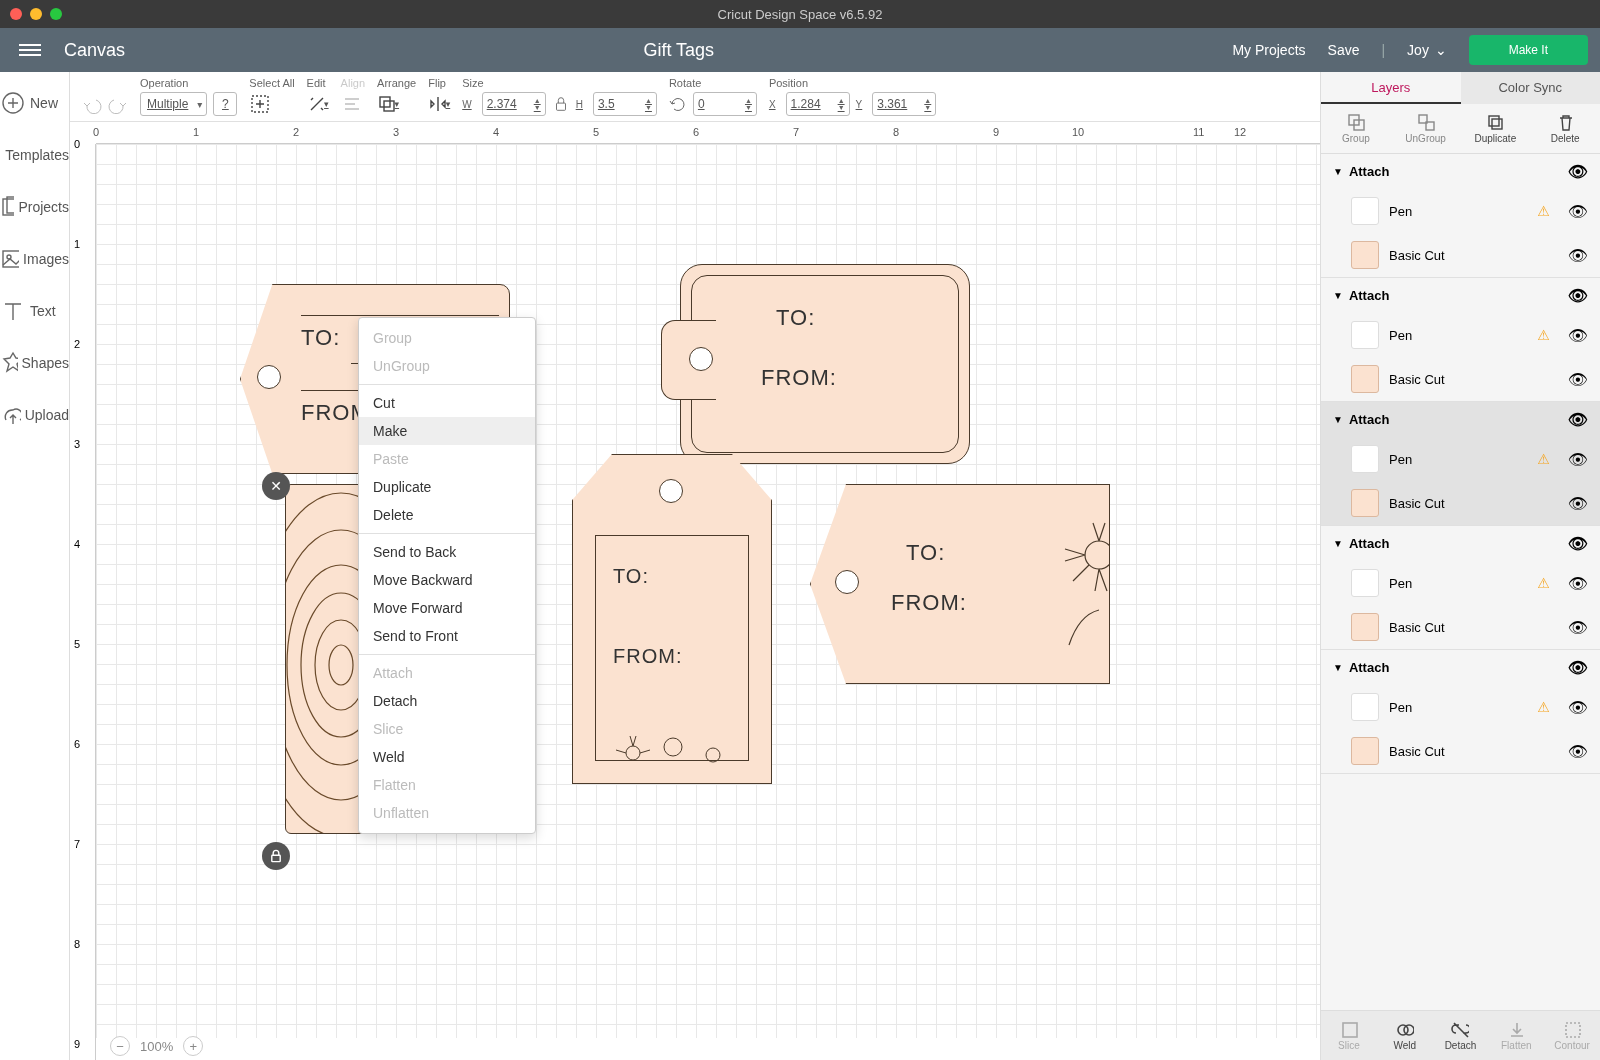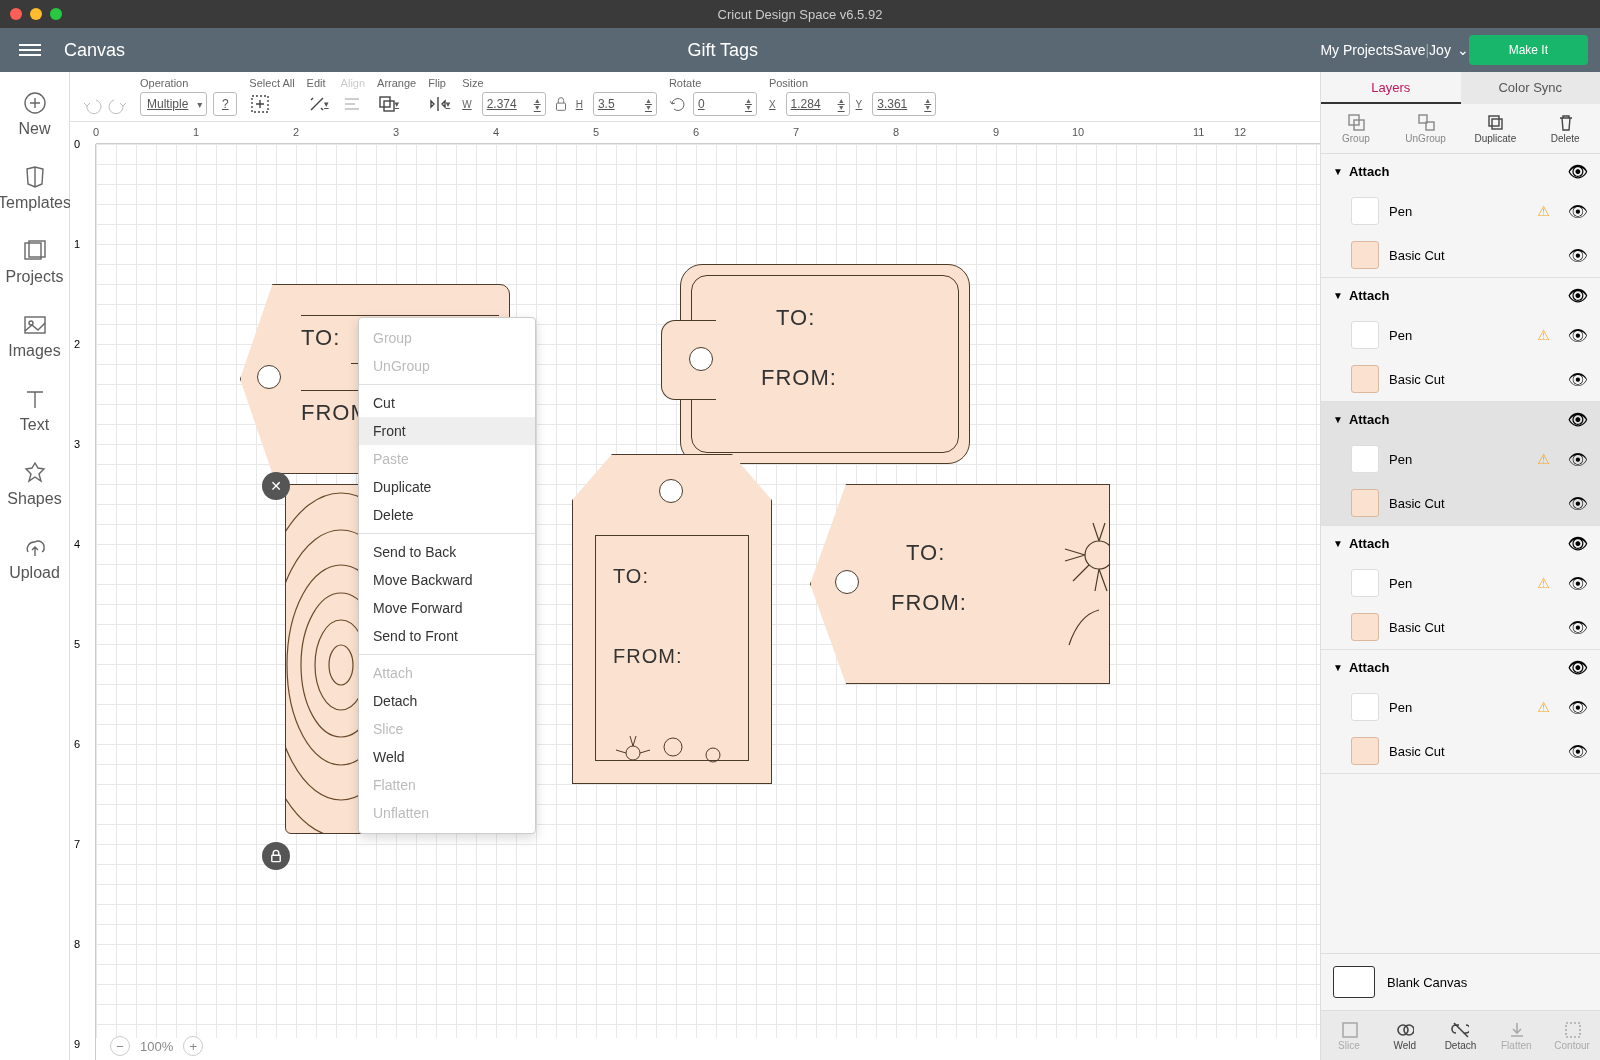--- a/index.html
+++ b/index.html
@@ -7,27 +7,27 @@
 .titlebar { height: 28px; background: #3a3a3a; display: flex; align-items: center; padding: 0 10px; position: relative; }
 .traffic { display: flex; gap: 8px; }
 .dot { width: 12px; height: 12px; border-radius: 50%; }
 .dot.red { background: #ff5f57; } .dot.yellow { background: #febc2e; } .dot.green { background: #28c840; }
 .titlebar-title { position: absolute; left: 50%; transform: translateX(-50%); color: #ccc; font-size: 13px; }
 .headerbar { height: 44px; background: #5a6873; display: flex; align-items: center; color: #fff; font-size: 16px; }
 .hamburger { width: 60px; display: flex; justify-content: center; cursor: pointer; }
 .ham-icon div { width: 22px; height: 2px; background: #fff; margin: 3px 0; }
 .canvas-label { font-size: 18px; font-weight: 300; padding-left: 4px; }
 .project-title { flex: 1; text-align: center; font-weight: 300; font-size: 18px; }
-.header-right { display: flex; align-items: center; padding-right: 12px; font-size: 14px; }
+.header-right { display: flex; align-items: center; gap: 22px; padding-right: 12px; font-size: 14px; }
 .header-sep { color: #9aa; }
 .machine-sel { display: flex; align-items: center; gap: 6px; cursor: pointer; }
 .make-it { background: #18b66a; color: #fff; border: none; border-radius: 4px; padding: 8px 40px; font-size: 12px; cursor: pointer; }
 .main { display: flex; height: calc(100% - 72px); }
 .leftbar { width: 70px; background: #fff; border-right: 1px solid #ddd; display: flex; flex-direction: column; align-items: center; padding-top: 10px; gap: 10px; }
-.left-item { display: flex; flex-direction: column; align-items: center; gap: 4px; cursor: pointer; color: #555; font-size: 16px; padding: 8px 0; width: 100%; }
+.left-item { display: flex; flex-direction: row; align-items: center; gap: 4px; cursor: pointer; color: #555; font-size: 14px; padding: 8px 0; width: 100%; }
 .left-item svg { width: 26px; height: 26px; stroke: #666; fill: none; stroke-width: 1.4; }
 .center { flex: 1; display: flex; flex-direction: column; background: #fff; position: relative; }
 .toolbar { height: 50px; border-bottom: 1px solid #e0e0e0; display: flex; align-items: flex-end; padding: 0 12px 4px 12px; gap: 12px; font-size: 11px; color: #555; }
 .tool-group { display: flex; flex-direction: column; gap: 2px; }
 .tool-label { font-size: 11px; color: #666; }
 .tool-body { display: flex; align-items: center; gap: 6px; height: 26px; text-decoration: underline; }
 .undo-redo svg { width: 20px; height: 20px; stroke: #bbb; fill: none; }
 .op-select { border: 1px solid #bbb; border-radius: 3px; height: 24px; padding: 0 18px 0 6px; font-size: 12px; background: #fff; position: relative; display: flex; align-items: center; }
 .op-select::after { content: "▾"; position: absolute; right: 4px; color: #666; font-size: 10px; }
 .sq-btn { width: 24px; height: 24px; border: 1px solid #bbb; border-radius: 3px; display: flex; align-items: center; justify-content: center; font-size: 12px; }
@@ -402,21 +402,21 @@
               <path d="M40 140 Q50 110 70 105"></path>
             </g>
           </svg>
       </div>
 
       <div class="context-menu" id="ctx-menu">
           <div class="ctx-item dis">Group</div>
           <div class="ctx-item dis">UnGroup</div>
           <div class="ctx-sep"></div>
           <div class="ctx-item">Cut</div>
-          <div class="ctx-item hover">Front</div>
+          <div class="ctx-item hover">Make</div>
           <div class="ctx-item dis">Paste</div>
           <div class="ctx-item">Duplicate</div>
           <div class="ctx-item">Delete</div>
           <div class="ctx-sep"></div>
           <div class="ctx-item">Send to Back</div>
           <div class="ctx-item">Move Backward</div>
           <div class="ctx-item">Move Forward</div>
           <div class="ctx-item">Send to Front</div>
           <div class="ctx-sep"></div>
           <div class="ctx-item dis">Attach</div>
@@ -559,24 +559,20 @@
             <span class="eye" style="margin-left:8px;">👁</span>
           </div>
           <div class="layer-row">
             <div class="thumb peach"></div>
             <span>Basic Cut</span>
             <span style="margin-left:auto"></span>
             <span class="eye" style="margin-left:8px;">👁</span>
           </div>
         </div>
       </div>
-    <div class="blank-canvas">
-      <div class="blank-thumb"></div>
-      <span>Blank Canvas</span>
-    </div>
     <div class="bottom-actions">
       <div class="ba-item">
           <svg>
             <rect x="3" y="3" width="14" height="14"></rect>
           </svg>
           <span>Slice</span>
         </div>
       <div class="ba-item en">
           <svg>
             <circle cx="7" cy="10" r="5"></circle>

